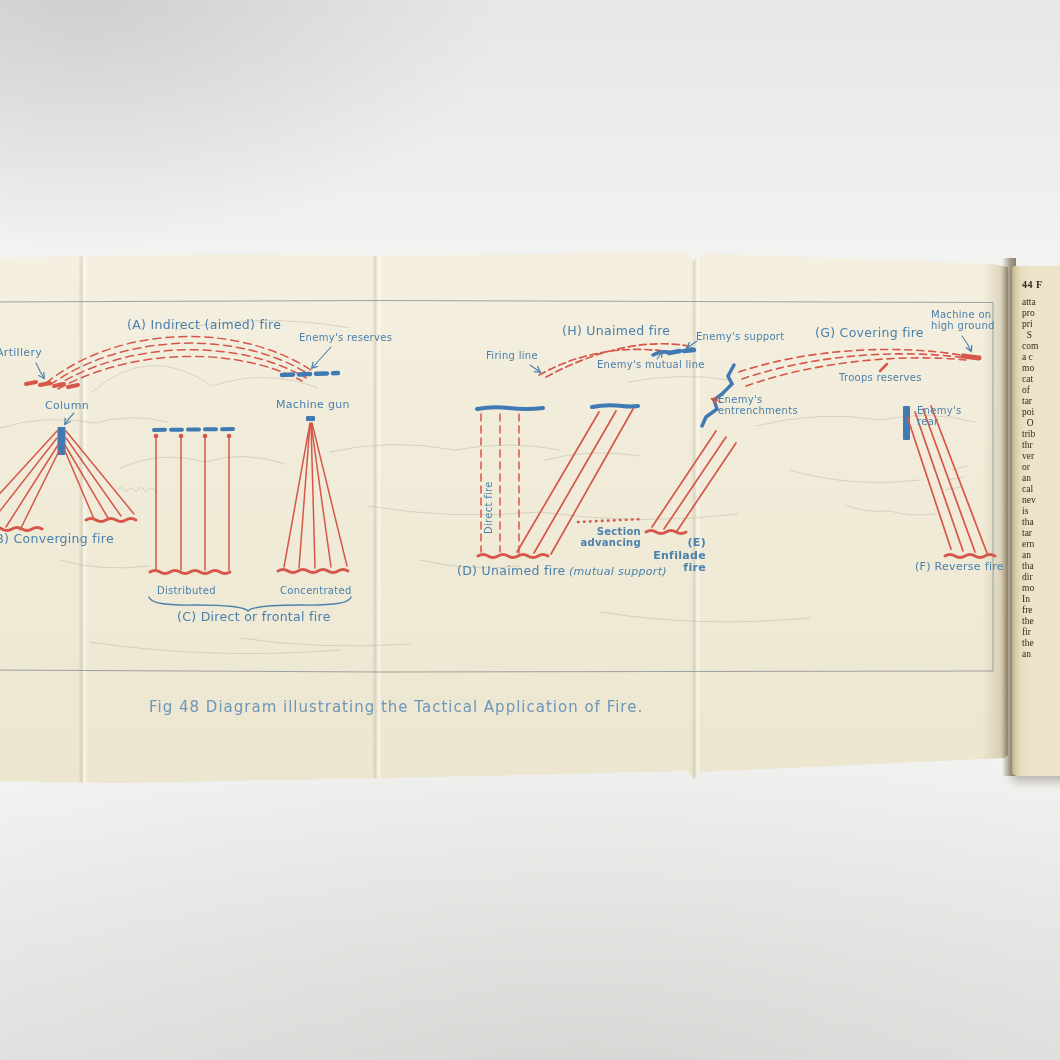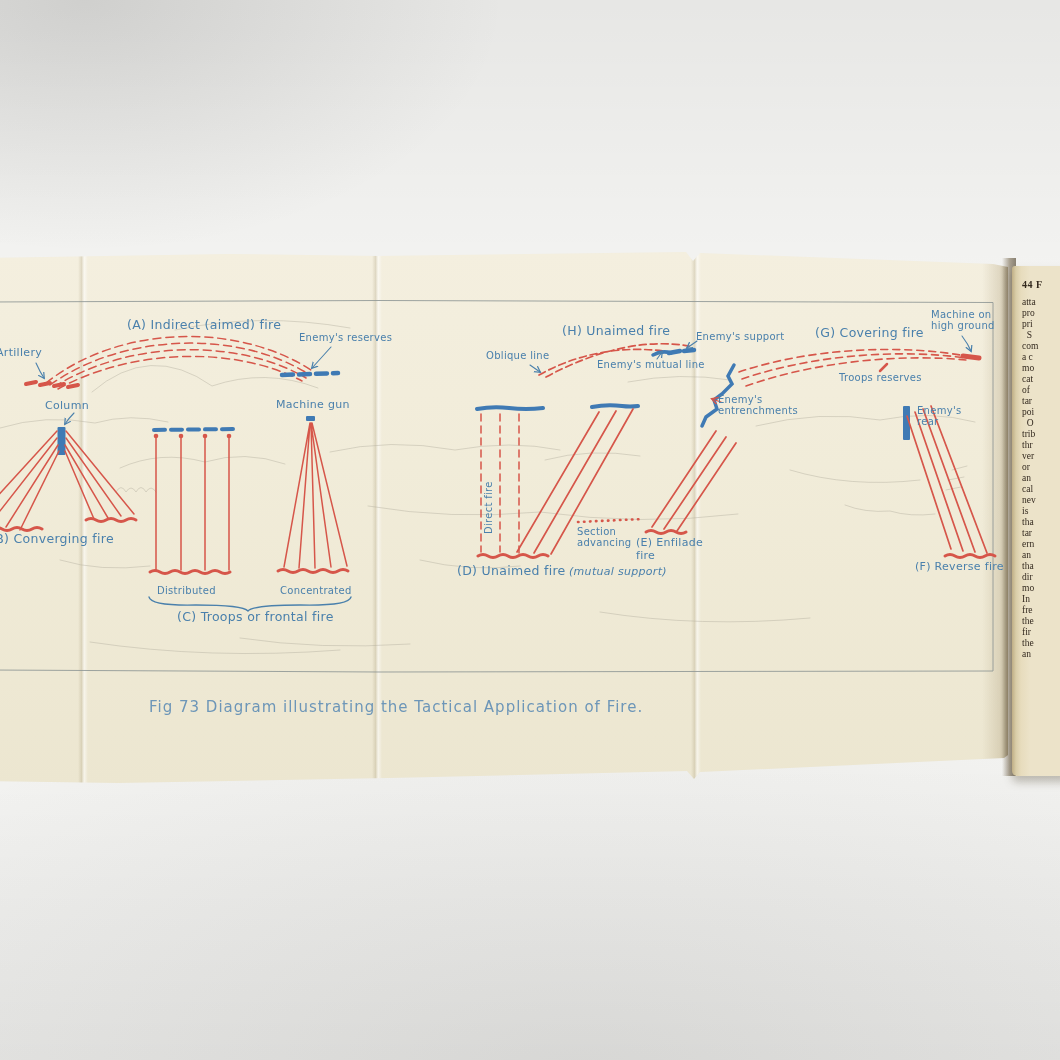--- a/index.html
+++ b/index.html
@@ -27,21 +27,21 @@
      color:var(--ink);letter-spacing:.5px;white-space:pre;}
   .pagetext{position:absolute;left:10px;top:31px;font:9.5px/11px "Liberation Serif",serif;
      color:var(--ink);white-space:pre;}
   .art{position:absolute;left:0;top:0;pointer-events:none;}
   .labels{position:absolute;inset:0;pointer-events:none;}
   .lbl{position:absolute;color:var(--blue);white-space:pre-line;letter-spacing:.3px;line-height:1.14;}
   .s{font-size:12.5px;}
   .m{font-size:11px;}
   .t{font-size:10px;}
   .it{font-style:italic;margin-left:12px;}
-  .ctr{text-align:left;}
+  .ctr{text-align:right;font-weight:bold;}
   .vert{transform:rotate(-90deg);transform-origin:0 0;}
   .cap{position:absolute;color:var(--caption_blue);font-size:15px;letter-spacing:1px;white-space:pre;}
   
   .rs{stroke:var(--red);fill:none;stroke-linecap:round;}
   .bs{stroke:var(--bluemark);fill:none;stroke-linecap:round;}
   .bsl{stroke:var(--blue);fill:none;stroke-linecap:round;}
   .rf{fill:var(--red);}
   .bf{fill:var(--bluemark);}
   .sk{stroke:var(--sketch);fill:none;opacity:.45;stroke-linecap:round;stroke-width:1;}
   .fr{stroke:var(--frame);fill:none;opacity:.85;stroke-width:1;}
@@ -174,37 +174,37 @@
 
   <div class="labels">
     <span class="lbl s" style="left:127px;top:318px">(A) Indirect (aimed) fire</span>
     <span class="lbl m" style="left:-4px;top:347px">Artillery</span>
     <span class="lbl t" style="left:299px;top:332px">Enemy's reserves</span>
     <span class="lbl m" style="left:45px;top:400px">Column</span>
     <span class="lbl s" style="left:-10px;top:532px">(B) Converging fire</span>
     <span class="lbl m" style="left:276px;top:399px">Machine gun</span>
     <span class="lbl t" style="left:157px;top:585px">Distributed</span>
     <span class="lbl t" style="left:280px;top:585px">Concentrated</span>
-    <span class="lbl s" style="left:177px;top:610px">(C) Troops or frontal fire</span>
+    <span class="lbl s" style="left:177px;top:610px">(C) Direct or frontal fire</span>
     <span class="lbl s" style="left:562px;top:324px">(H) Unaimed fire</span>
-    <span class="lbl t" style="left:486px;top:350px">Oblique line</span>
+    <span class="lbl t" style="left:486px;top:350px">Firing line</span>
     <span class="lbl t" style="left:597px;top:359px">Enemy's mutual line</span>
     <span class="lbl t" style="left:696px;top:331px">Enemy's support</span>
     <span class="lbl t" style="left:718px;top:394px">Enemy's
 entrenchments</span>
     <span class="lbl t vert" style="left:483px;top:534px">Direct fire</span>
     <span class="lbl t ctr" style="left:577px;top:526px;width:64px">Section
 advancing</span>
     <span class="lbl s" style="left:457px;top:564px">(D) Unaimed fire</span>
     <span class="lbl m it" style="left:557px;top:566px">(mutual support)</span>
     <span class="lbl m ctr" style="left:636px;top:537px;width:70px">(E) Enfilade
 fire</span>
     <span class="lbl s" style="left:815px;top:326px">(G) Covering fire</span>
     <span class="lbl t" style="left:931px;top:309px">Machine on
 high ground</span>
     <span class="lbl t" style="left:839px;top:372px">Troops reserves</span>
     <span class="lbl t" style="left:917px;top:405px">Enemy's
 rear</span>
     <span class="lbl m" style="left:915px;top:561px">(F) Reverse fire</span>
-    <span class="cap" style="left:149px;top:698px">Fig 73 Diagram illustrating the Tactical Application of Fire.</span>
+    <span class="cap" style="left:149px;top:698px">Fig 48 Diagram illustrating the Tactical Application of Fire.</span>
   </div>
 
 </div>
 
 </body></html>

